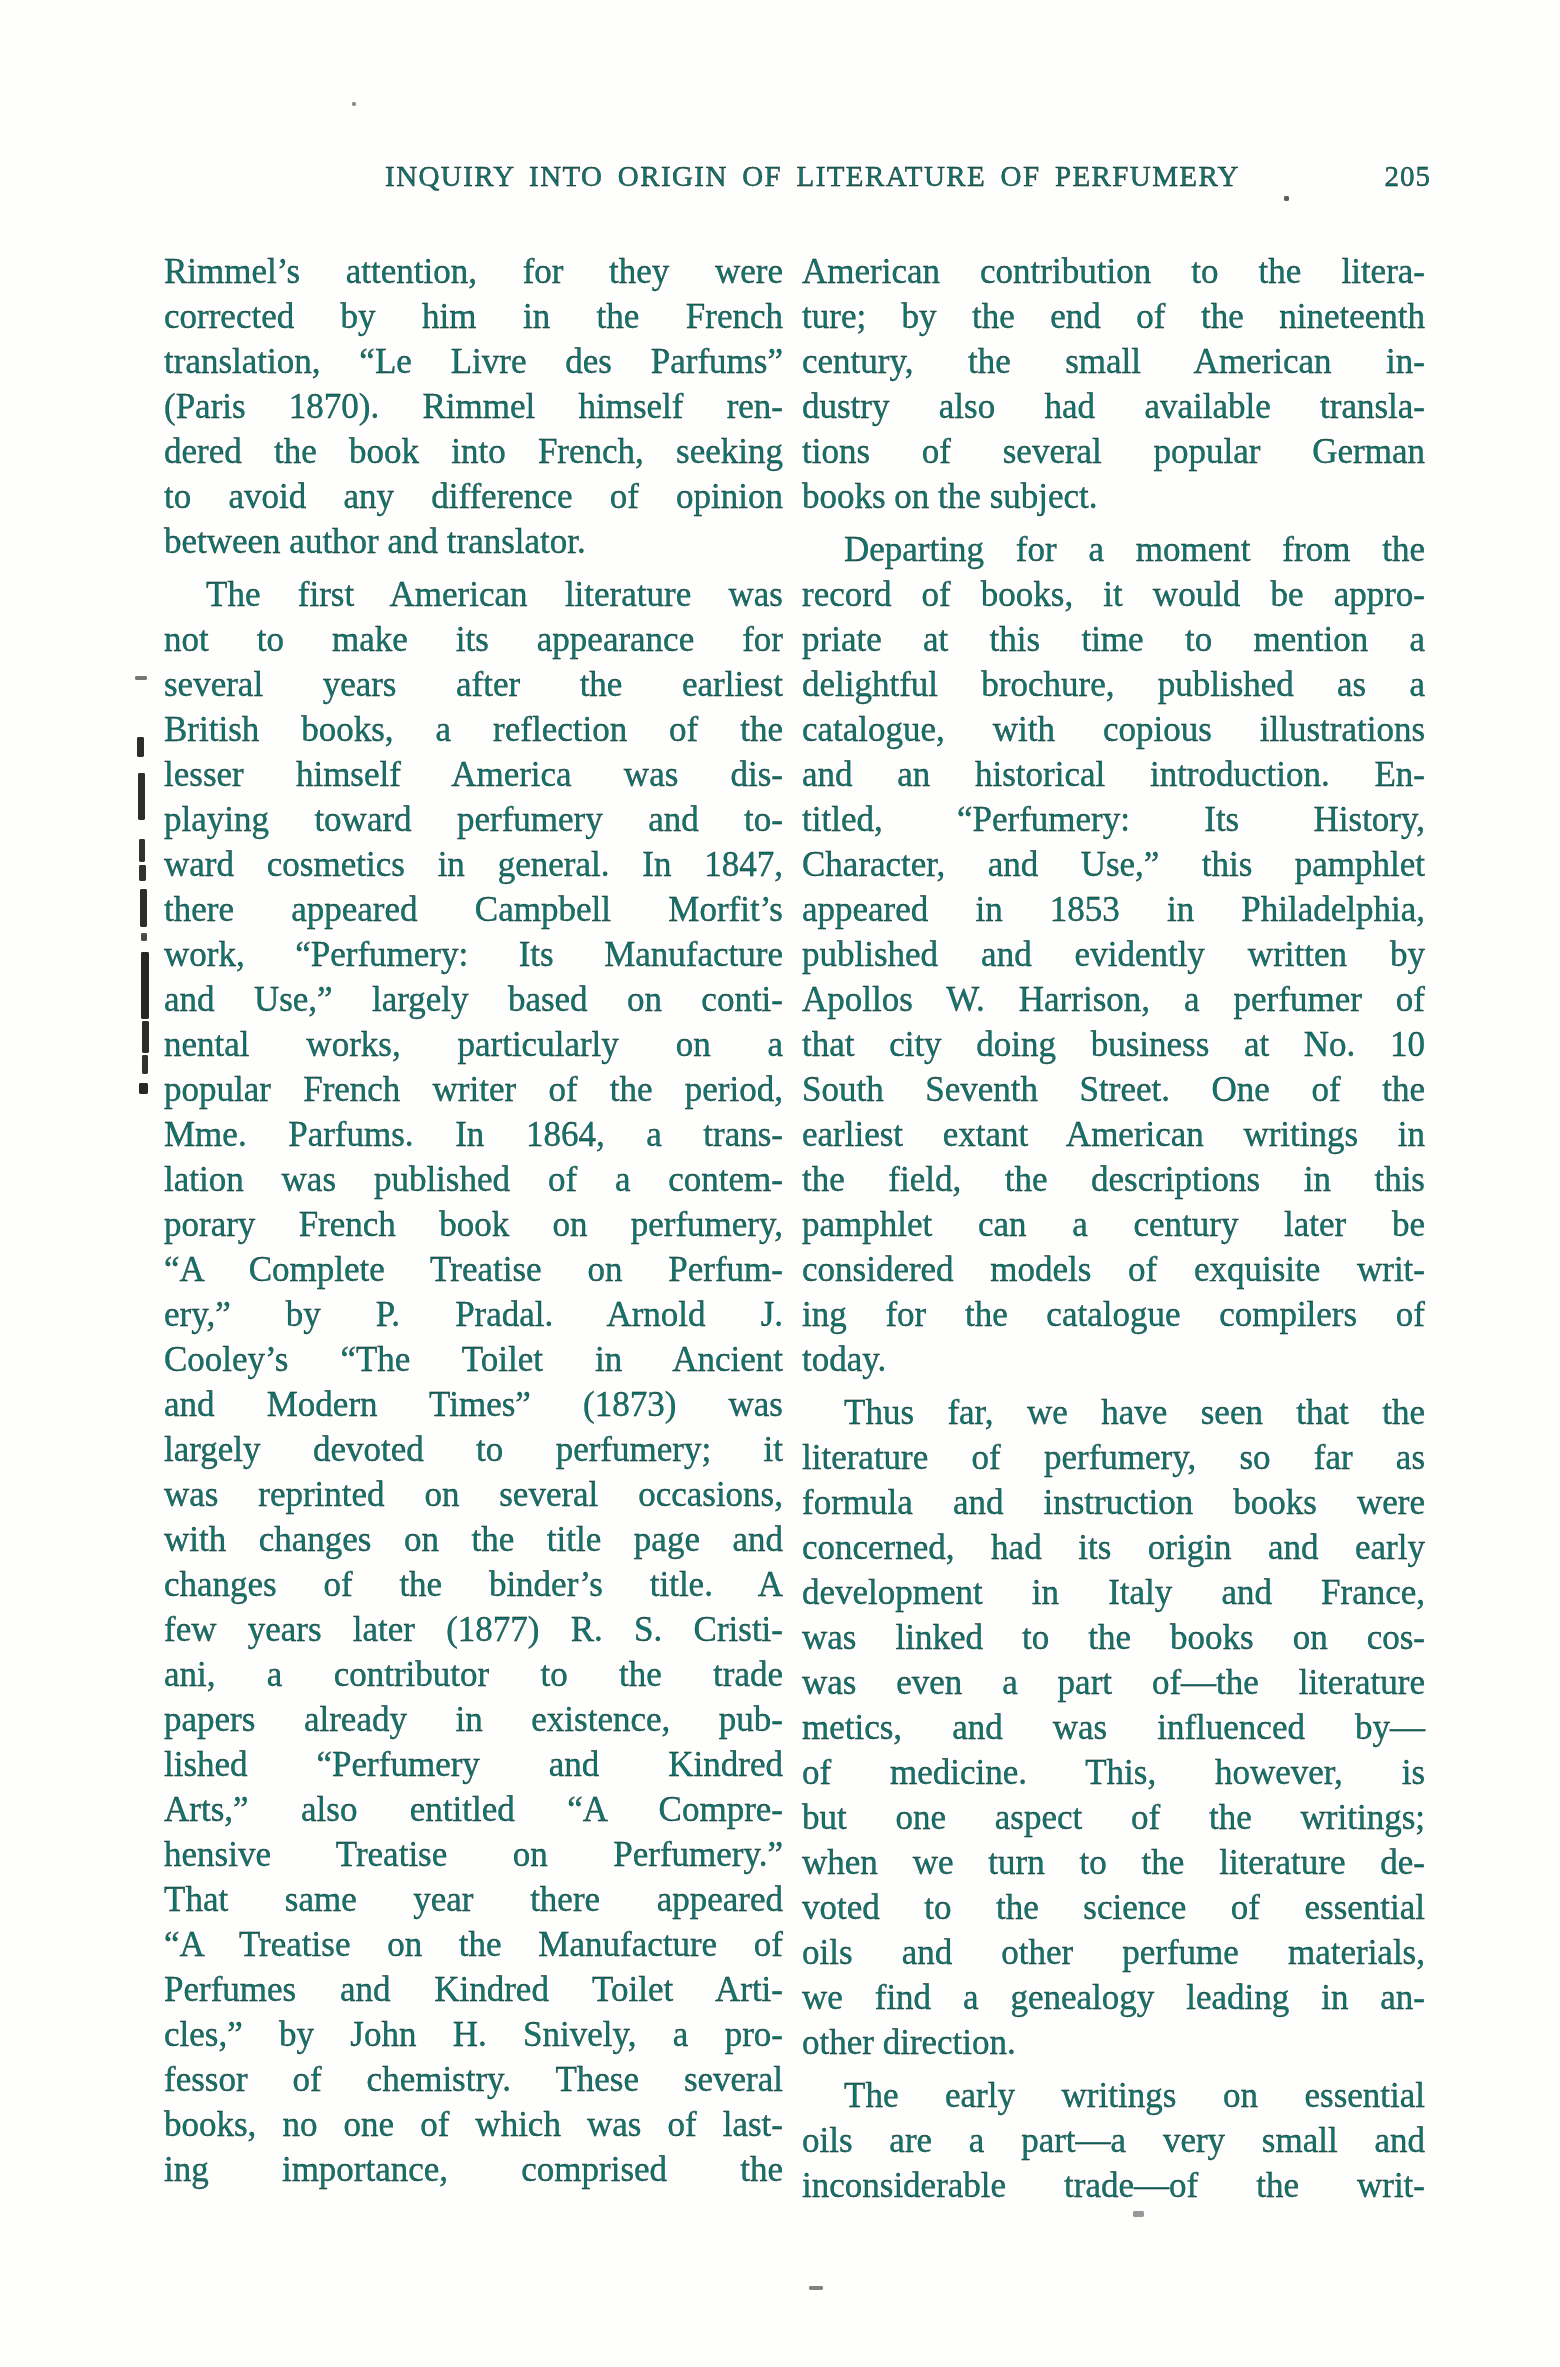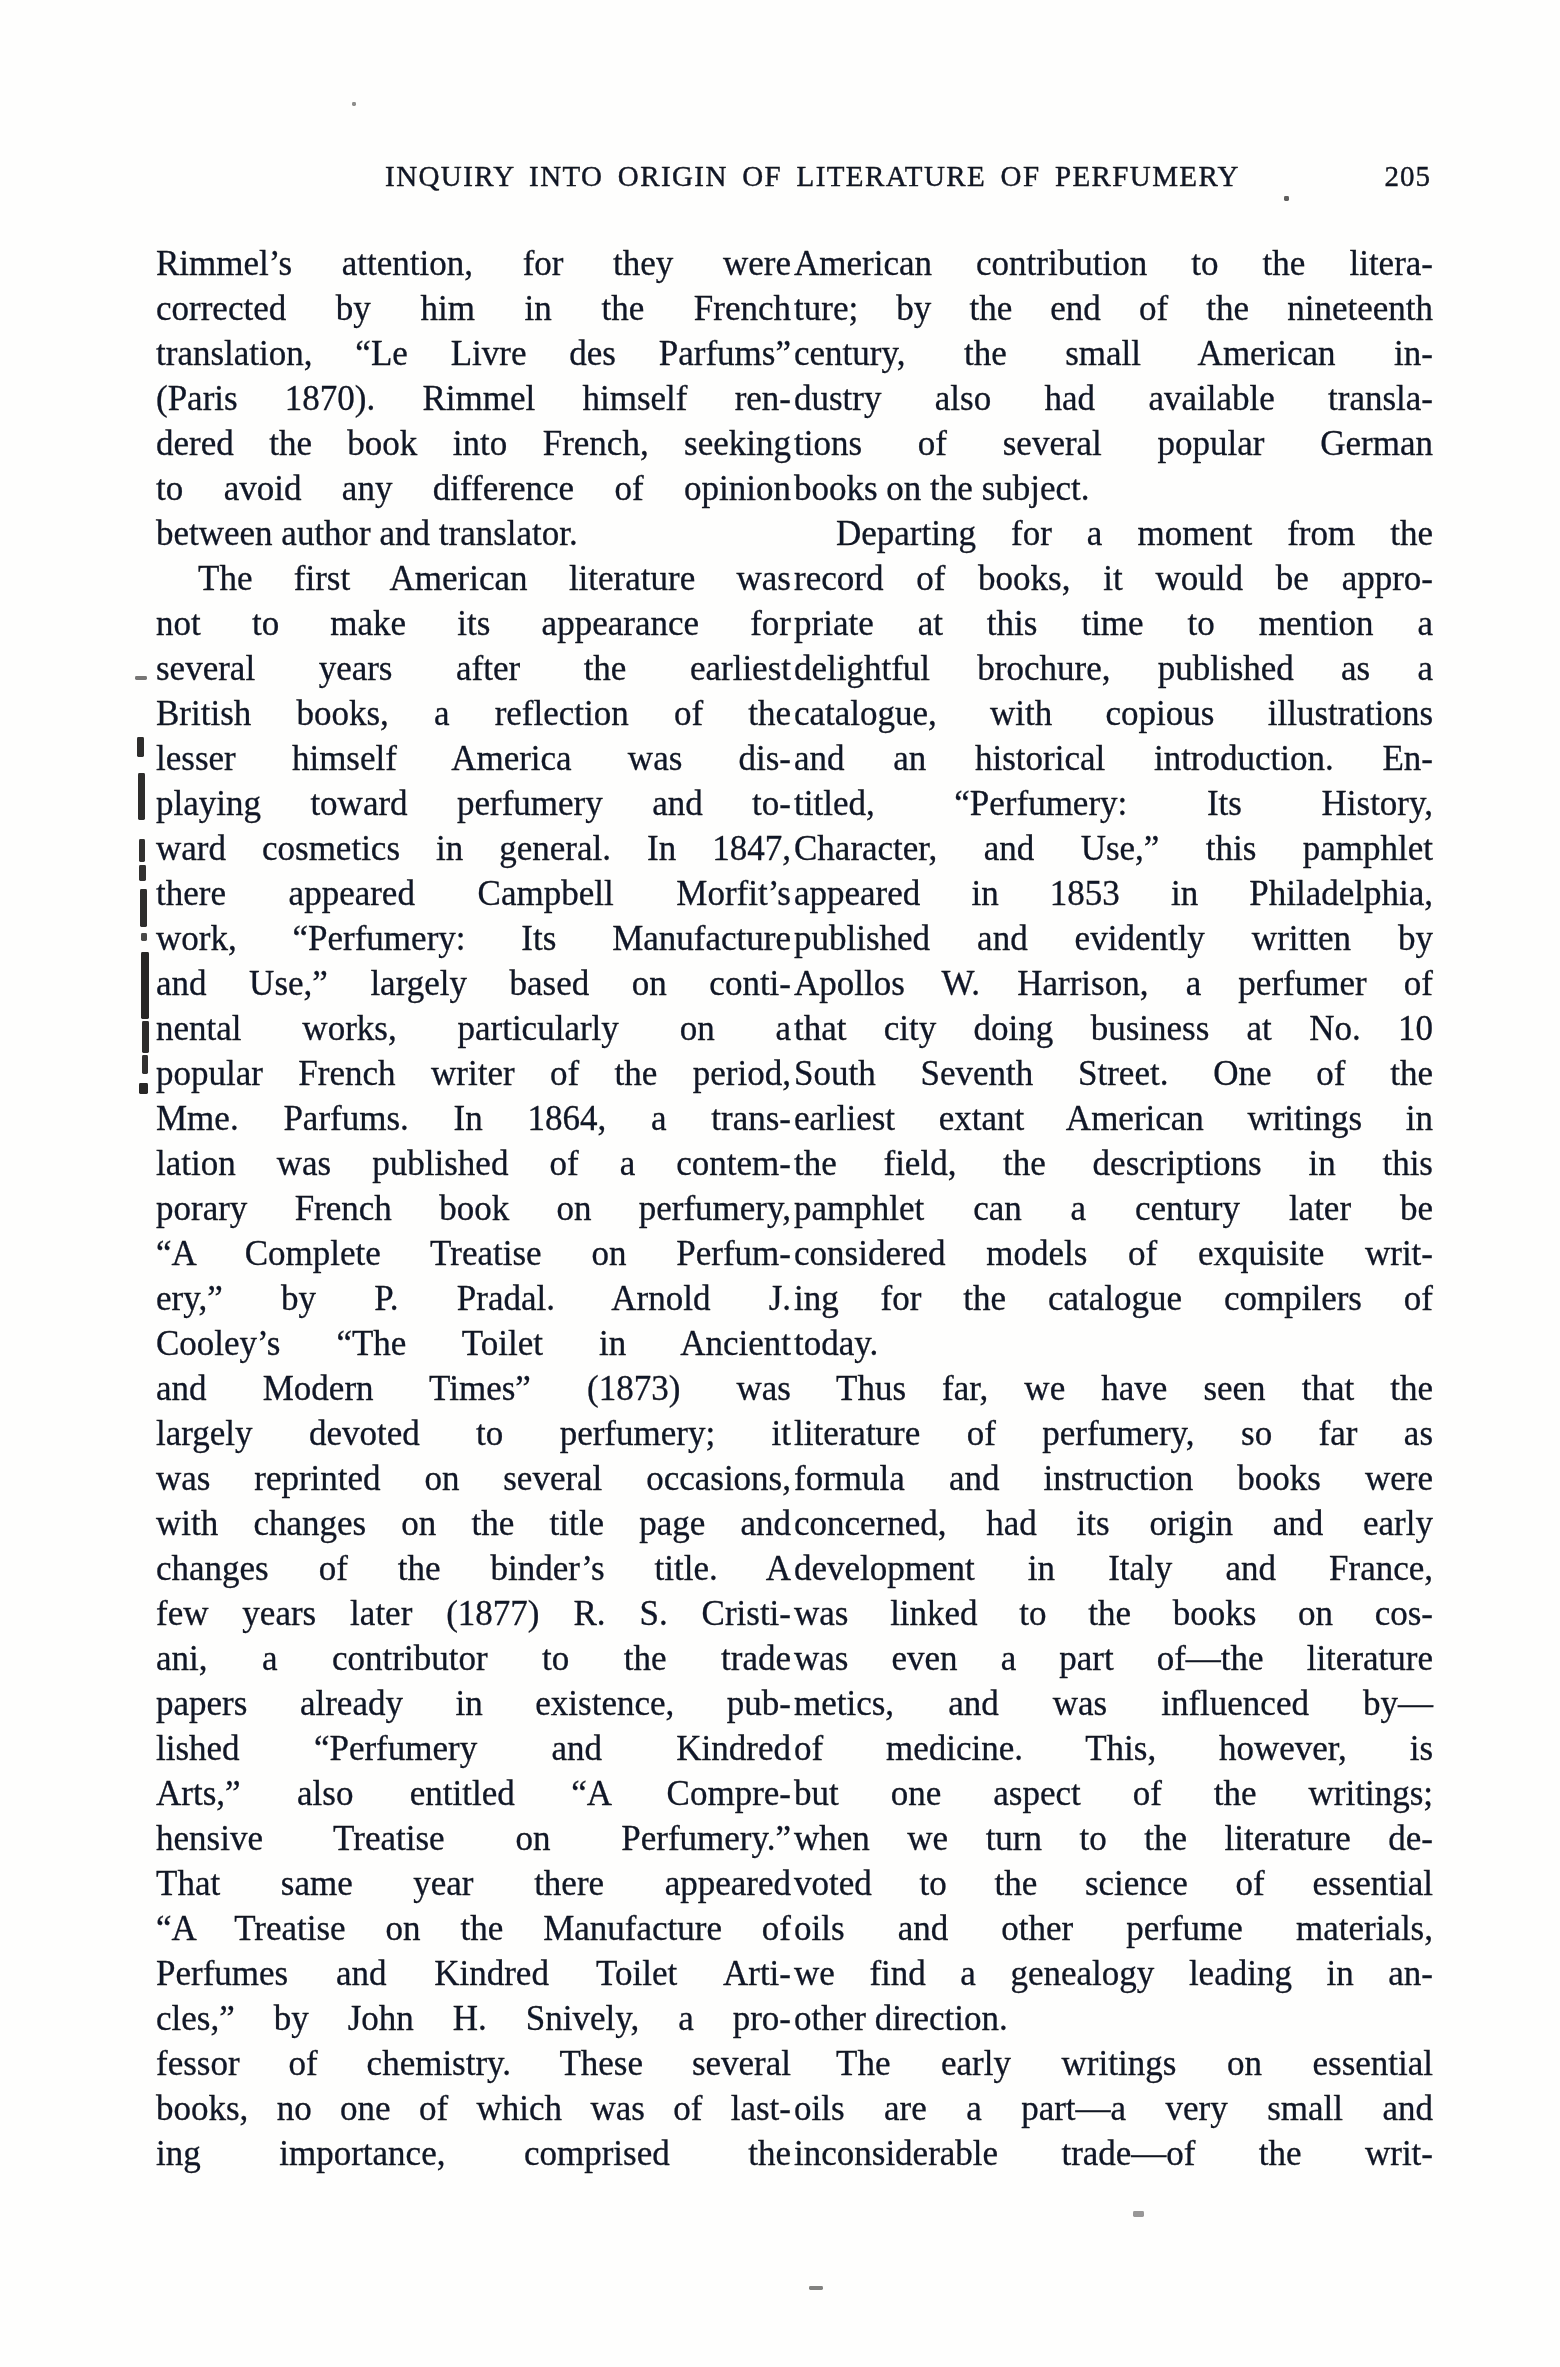--- a/index.html
+++ b/index.html
@@ -2,21 +2,21 @@
 <html><head>
 <meta charset="utf-8">
 <style>
   html,body{margin:0;padding:0;background:#d9d9d6;}
   .page{
     position:relative;
     width:1560px;height:2367px;
     background:#fefefd;
     overflow:hidden;
     font-family:"Liberation Serif", serif;
-    color:#0f172a;
+    color:#0f766e;
   }
   .running-head{
     position:absolute;
     left:156px;top:160px;width:1313px;
     text-align:center;
     font-size:29px;
     letter-spacing:1.4px;
     word-spacing:5.8px;
     white-space:nowrap;
     -webkit-text-stroke:0.4px #171513;
@@ -31,21 +31,21 @@
   }
   .col{
     position:absolute;
     top:241px;
     font-size:35px;
     line-height:45px;
     -webkit-text-stroke:0.3px #171513;
   }
   .col-left{left:156px;width:635px;}
   .col-right{left:794px;width:639px;}
-  .para{margin:0;}
+  .para{margin:8px;}
   .line{
     height:45px;
     text-align:justify;
     text-align-last:justify;
   }
   .line.eop{text-align-last:left;}
   .line.ind{text-indent:42px;}
   .mark{
     position:absolute;
     background:#1c1b1a;

